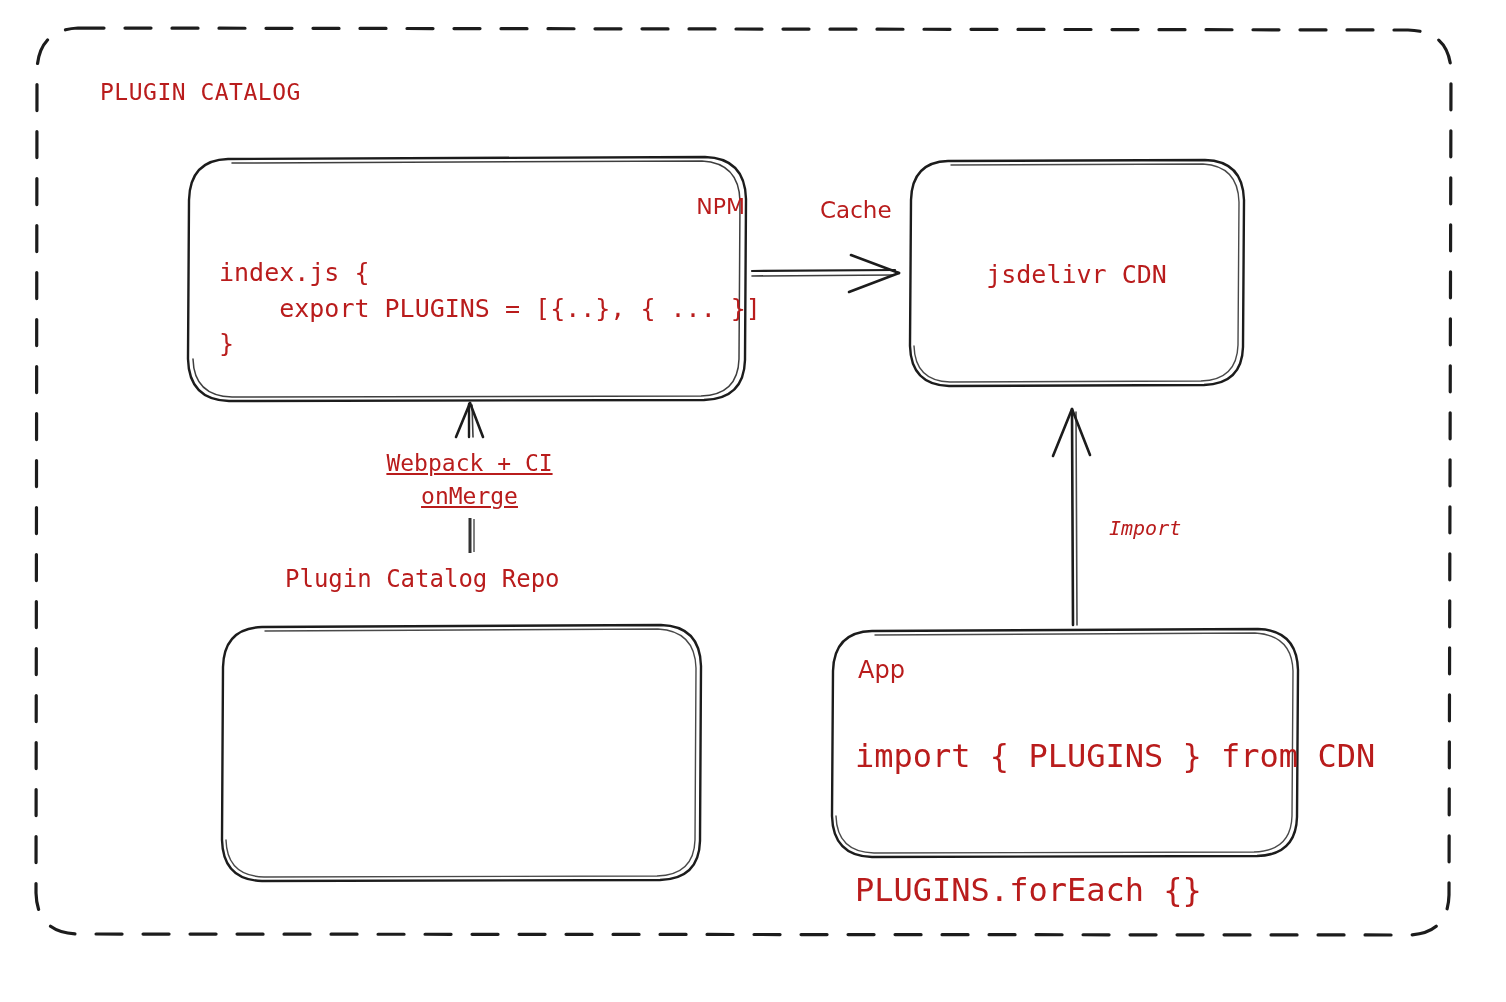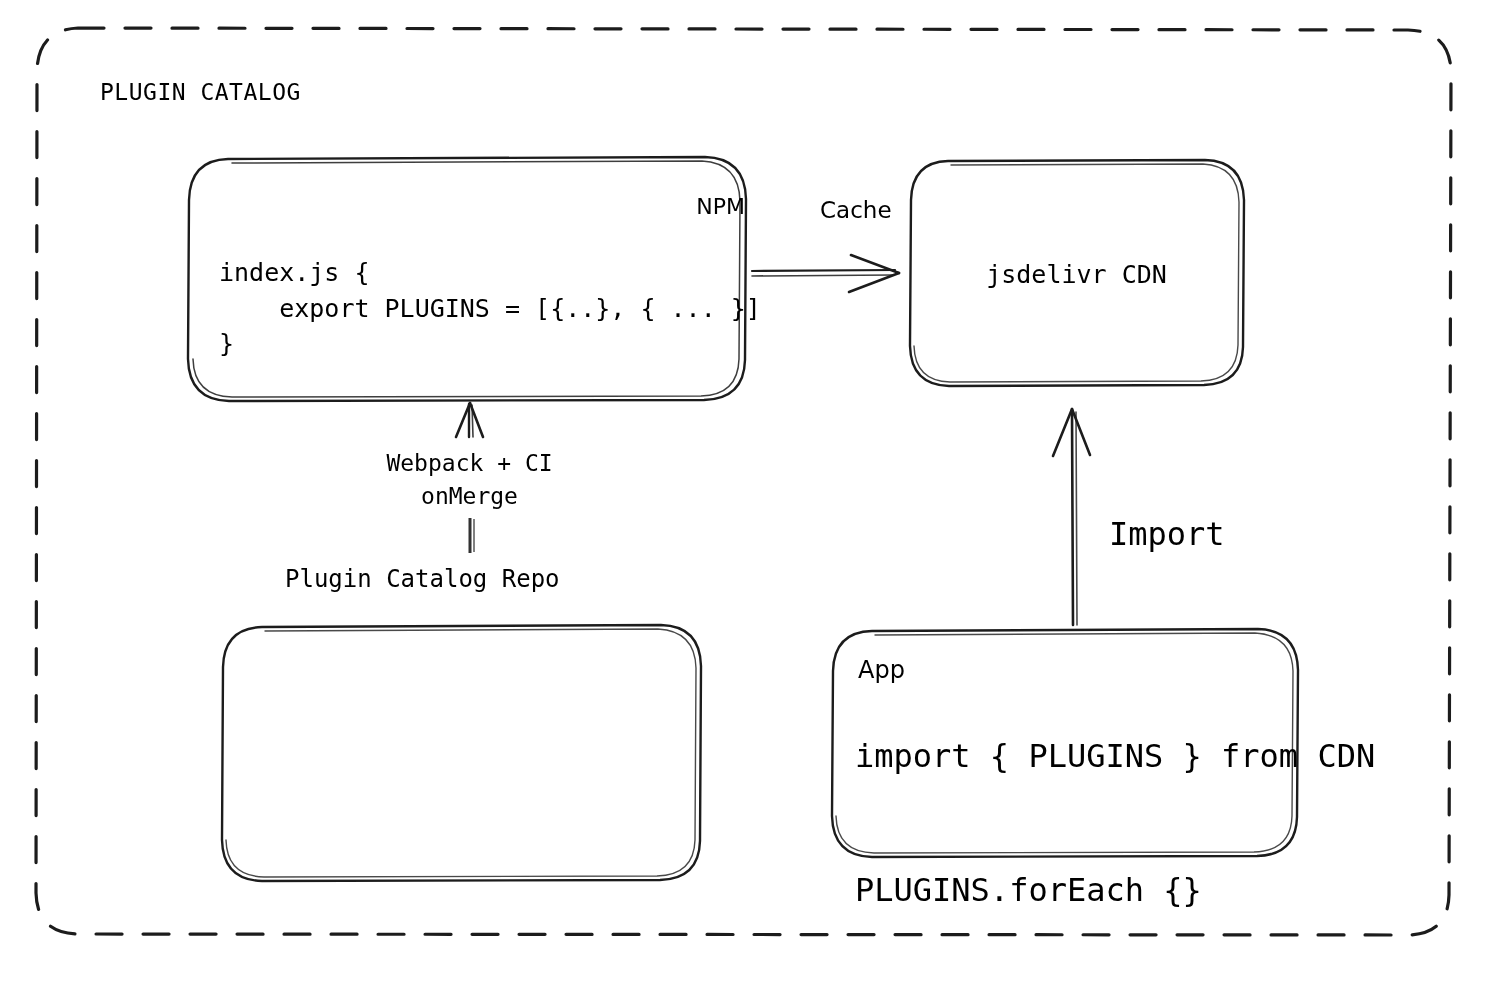--- a/index.html
+++ b/index.html
@@ -25,21 +25,21 @@
     position: absolute;
     left: 0;
     top: 0;
     width: 1506px;
     height: 1002px;
     pointer-events: none;
   }
   .txt {
     position: absolute;
     white-space: pre;
-    color: #000000;
+    color: #b91c1c;
     line-height: 1.0;
   }
   .mono {
     font-family: "DejaVu Sans Mono", monospace;
   }
   .sans {
     font-family: "DejaVu Sans", sans-serif;
   }
   .serif-mono {
     font-family: "DejaVu Sans Mono", monospace;
@@ -83,25 +83,27 @@
     top: 199px;
     font-size: 23px;
   }
   #webpack-label {
     left: 352px;
     top: 447px;
     width: 235px;
     text-align: center;
     font-size: 23px;
     line-height: 1.42;
+    text-decoration: underline;
   }
   #import-label {
     left: 1109px;
     top: 518px;
-    font-size: 32px;
+    font-size: 20px;
+    font-style: italic;
   }
 
   
   #repo-caption {
     left: 285px;
     top: 567px;
     font-size: 24px;
   }
 
   

